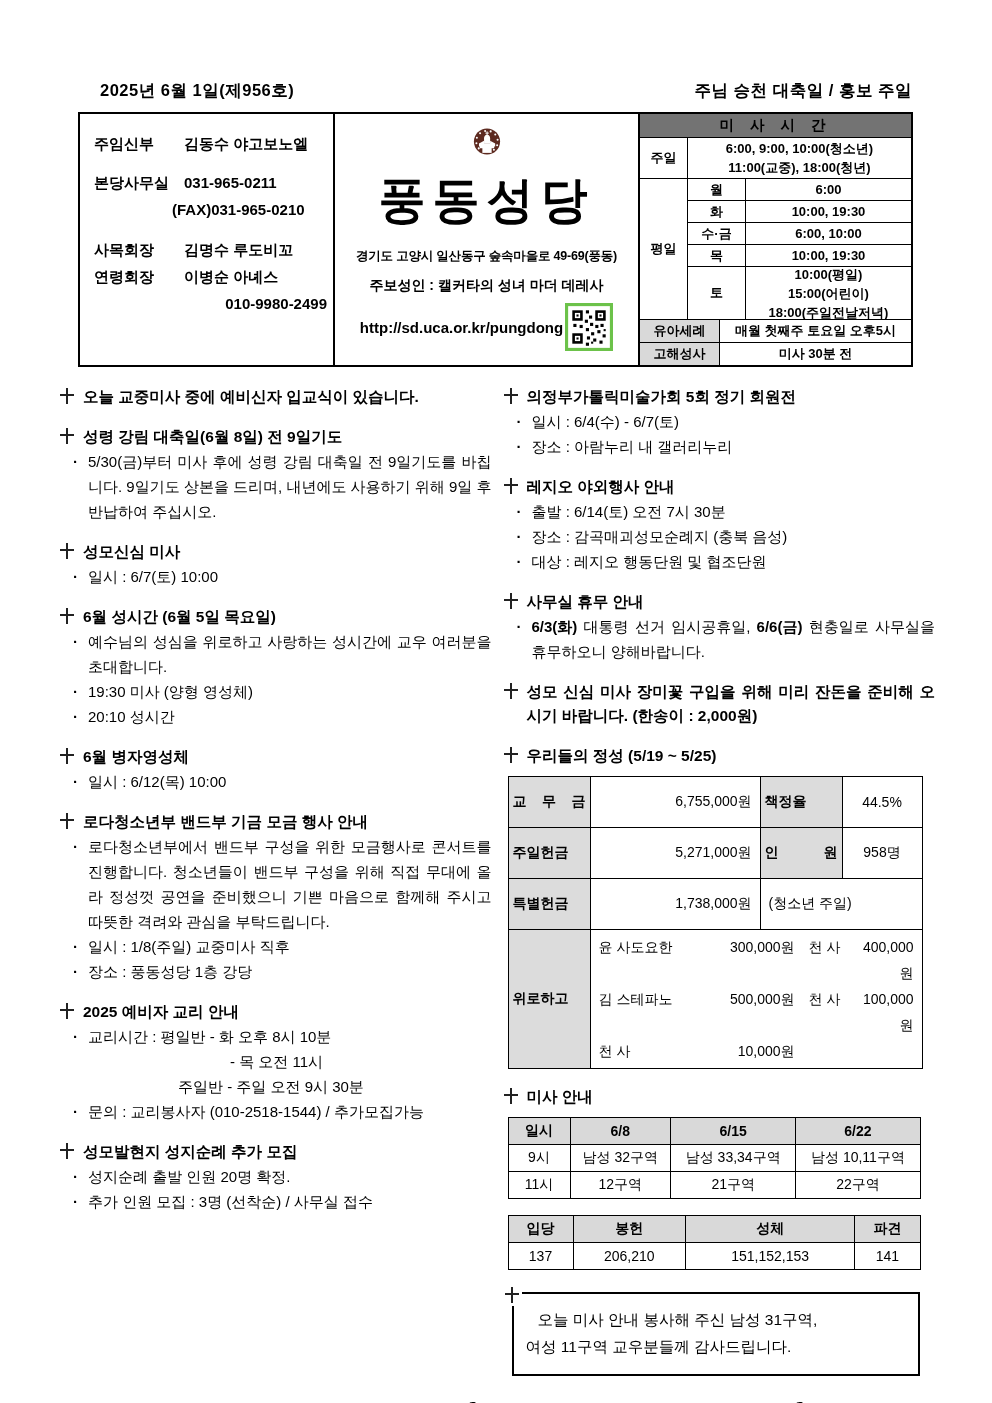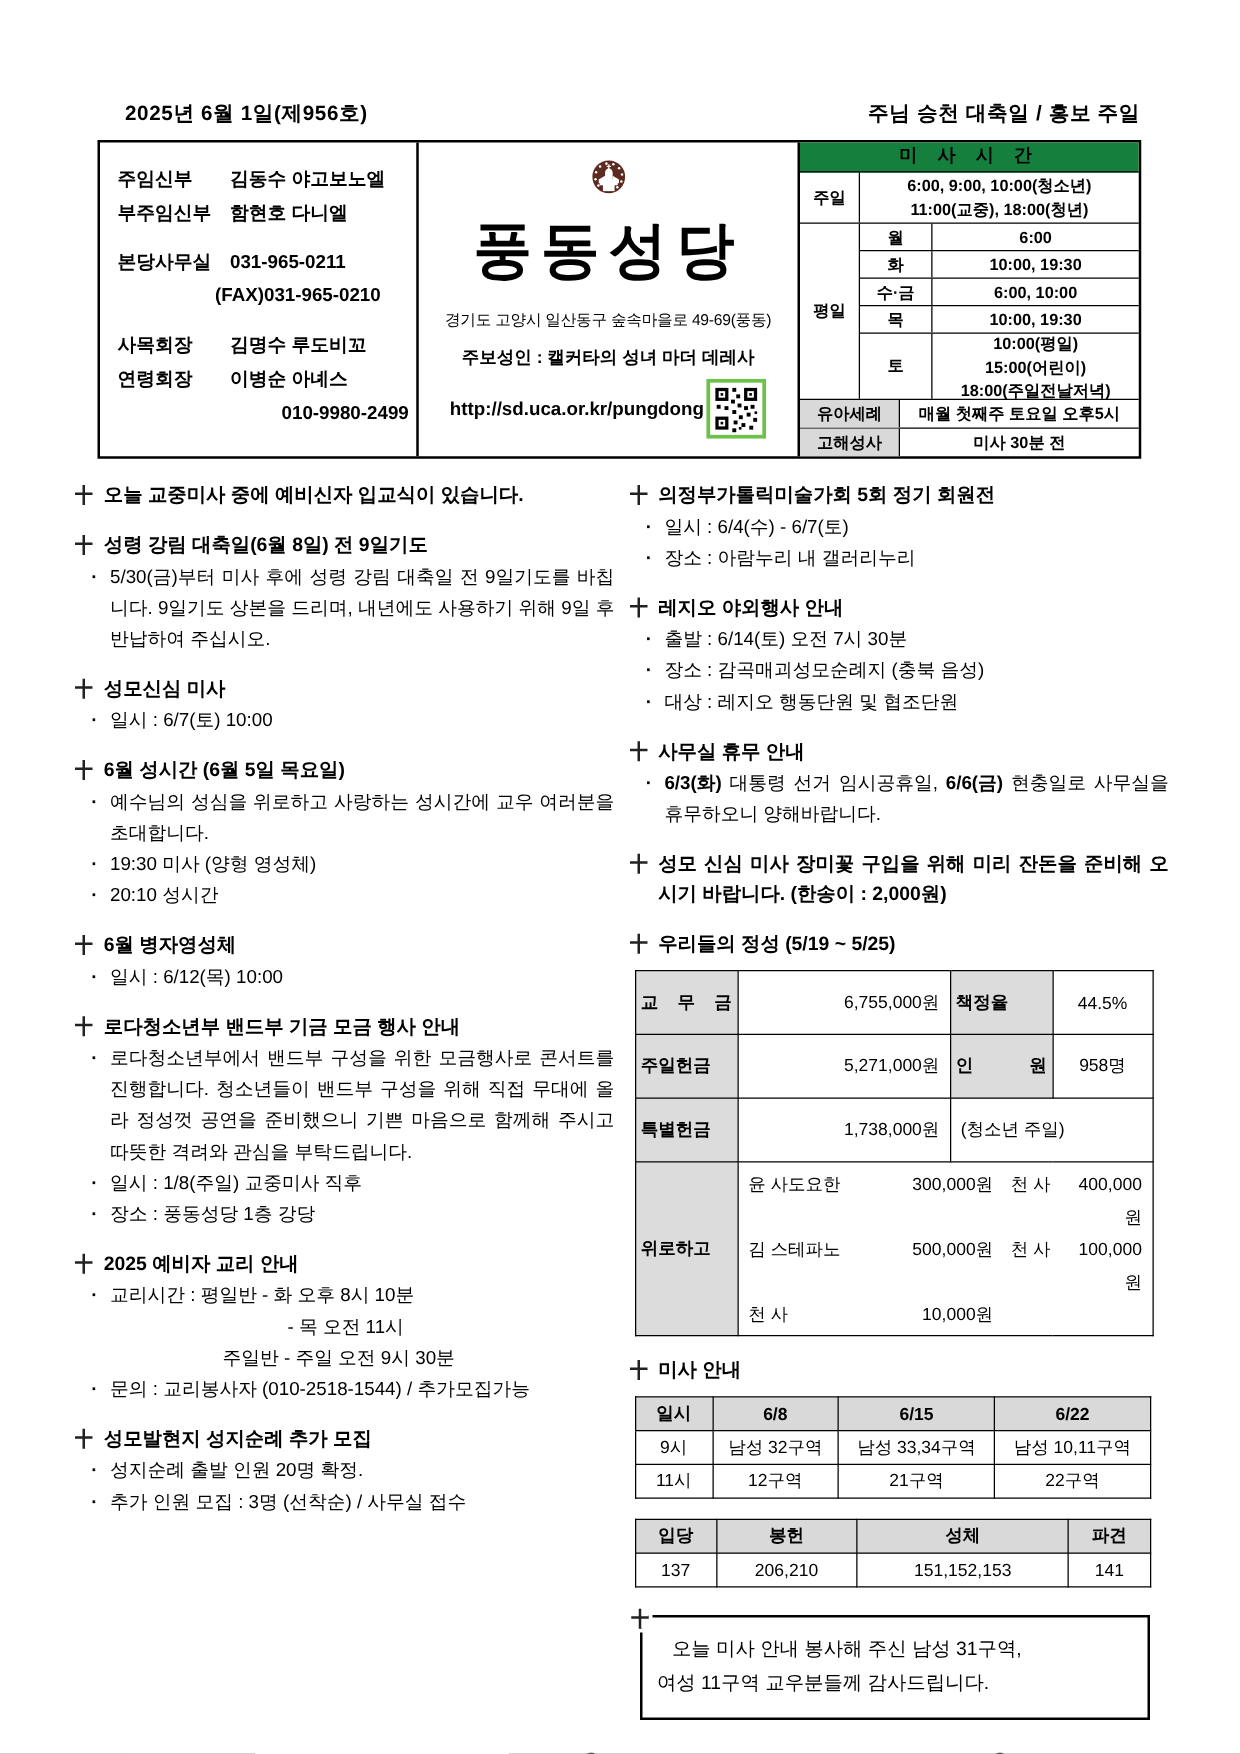--- a/index.html
+++ b/index.html
@@ -14,28 +14,28 @@
              font-size:15px;font-weight:700;line-height:27px;}
   .role{display:inline-block;width:84px;text-align:justify;text-align-last:justify;}
   .sname{margin-left:6px;}
   .sline.g1{margin-top:12px;}
   .sline.g2{margin-top:13px;}
   .sline.fax{margin-left:78px;}
   .sline.cell{margin-left:93px;text-align:right;}
   .mast-center{flex:1;box-sizing:border-box;border-right:2px solid #000;padding:14px 10px 0;text-align:center;}
   .brandrow{display:flex;align-items:center;justify-content:center;gap:14px;height:104px;flex-direction:column;}
   .church-name{font-size:47px;font-weight:900;letter-spacing:7px;transform:scaleY(1.05);}
-  .addr{margin-top:16px;font-size:12.5px;font-weight:400;letter-spacing:-.2px;}
+  .addr{margin-top:16px;font-size:12.5px;font-weight:700;letter-spacing:-.2px;}
   .patron{margin-top:12px;font-size:14px;font-weight:700;}
   .webrow{margin-top:8px;display:flex;align-items:center;justify-content:center;gap:2px;}
   .web{font-size:15px;font-weight:700;}
   
   .mast-right{width:271px;box-sizing:border-box;font-size:13px;font-weight:700;}
   .mt{height:100%;display:flex;flex-direction:column;}
-  .mt-title{height:23px;line-height:23px;text-align:center;background:#15803d;font-size:14.5px;
+  .mt-title{height:23px;line-height:23px;text-align:center;background:#737373;font-size:14.5px;
             letter-spacing:6px;border-bottom:1px solid #000;}
   .mt-row{display:flex;border-bottom:1px solid #000;align-items:stretch;}
   .mt-row:last-child{border-bottom:none;}
   .mt-lab{display:flex;align-items:center;justify-content:center;border-right:1px solid #000;box-sizing:border-box;}
   .w1{width:48px;}
   .w2{width:80px;background:#d9d9d9;}
   .mt-val{flex:1;display:flex;align-items:center;justify-content:center;text-align:center;}
   .pre{white-space:pre-line;line-height:19px;}
   .sunday{height:44px;}
   .weekblock{height:140px;}
@@ -90,21 +90,20 @@
 <div class="page">
 
   <div class="topline">
     <span>2025년 6월 1일(제956호)</span>
     <span>주님 승천 대축일 / 홍보 주일</span>
   </div>
 
   <div class="masthead">
     <div class="mast-left">
       <div class="sline"><span class="role">주임신부</span><span class="sname">김동수 야고보노엘</span></div>
-      <div class="sline"><span class="role">부주임신부</span><span class="sname">함현호 다니엘</span></div>
       <div class="sline g1"><span class="role">본당사무실</span><span class="sname">031-965-0211</span></div>
       <div class="sline fax"><span>(FAX)031-965-0210</span></div>
       <div class="sline g2"><span class="role">사목회장</span><span class="sname">김명수 루도비꼬</span></div>
       <div class="sline"><span class="role">연령회장</span><span class="sname">이병순 아녜스</span></div>
       <div class="sline cell"><span>010-9980-2499</span></div>
     </div>
 
     <div class="mast-center">
       <div class="brandrow">
         <svg width="66" height="66" viewBox="0 0 64 64">

